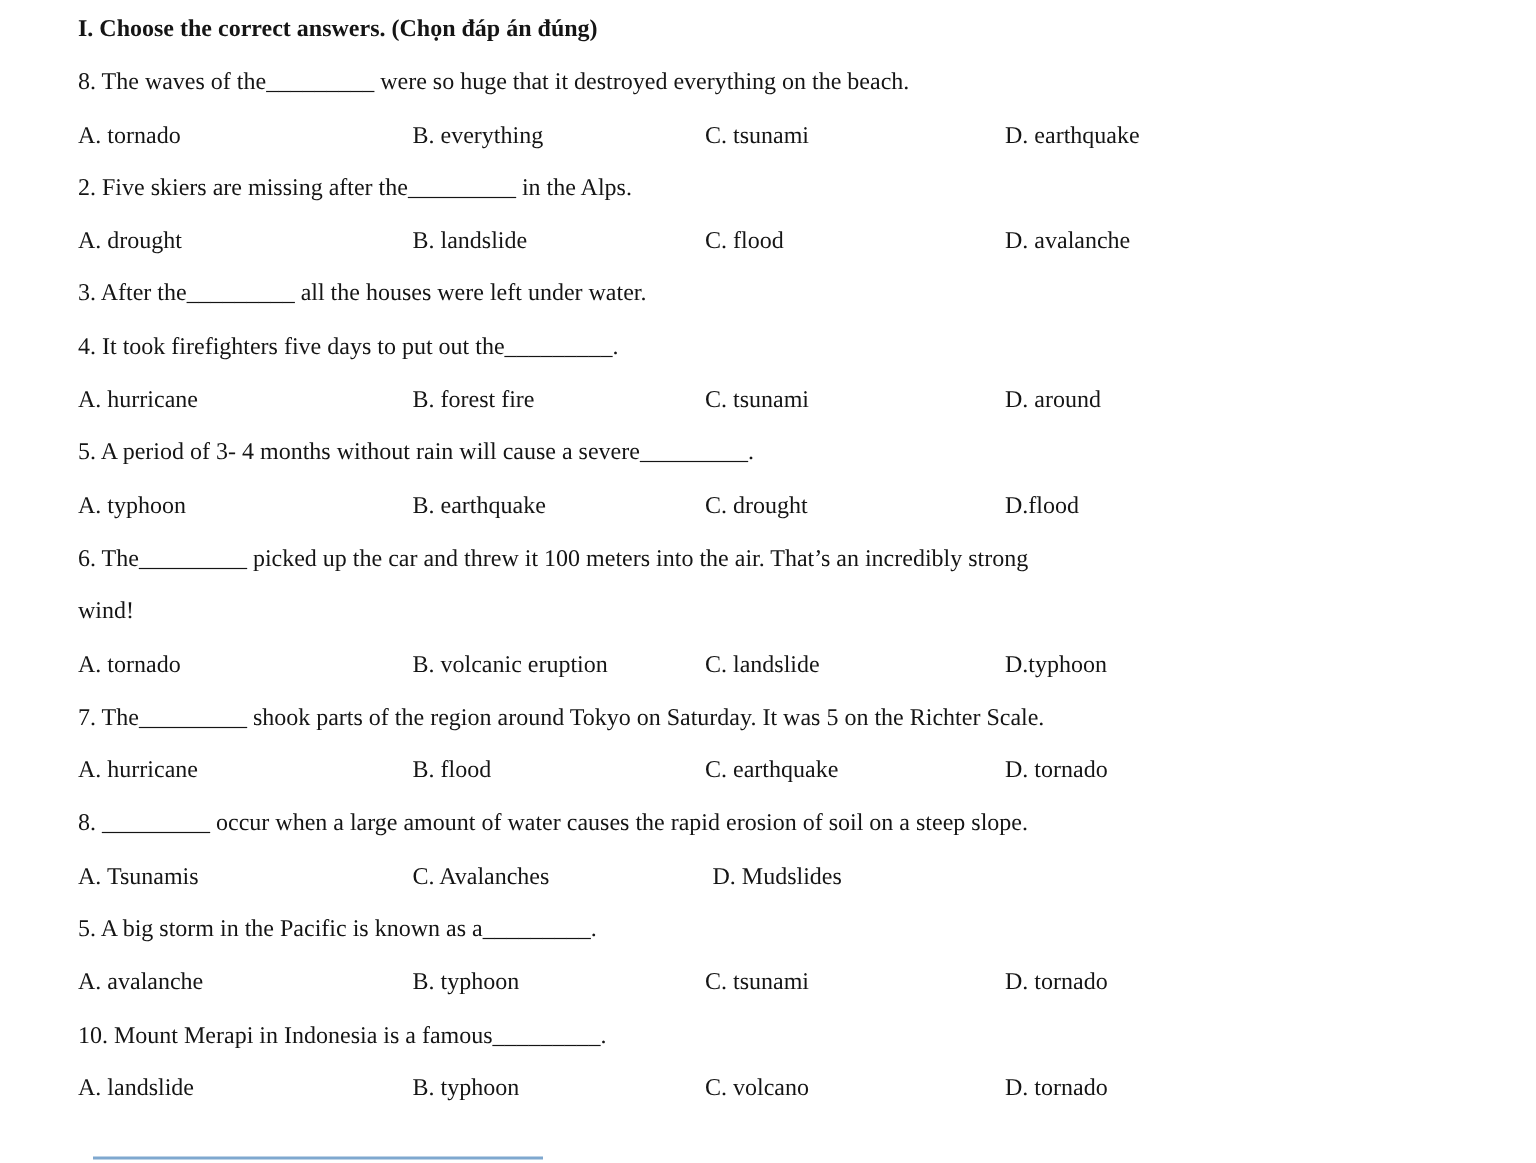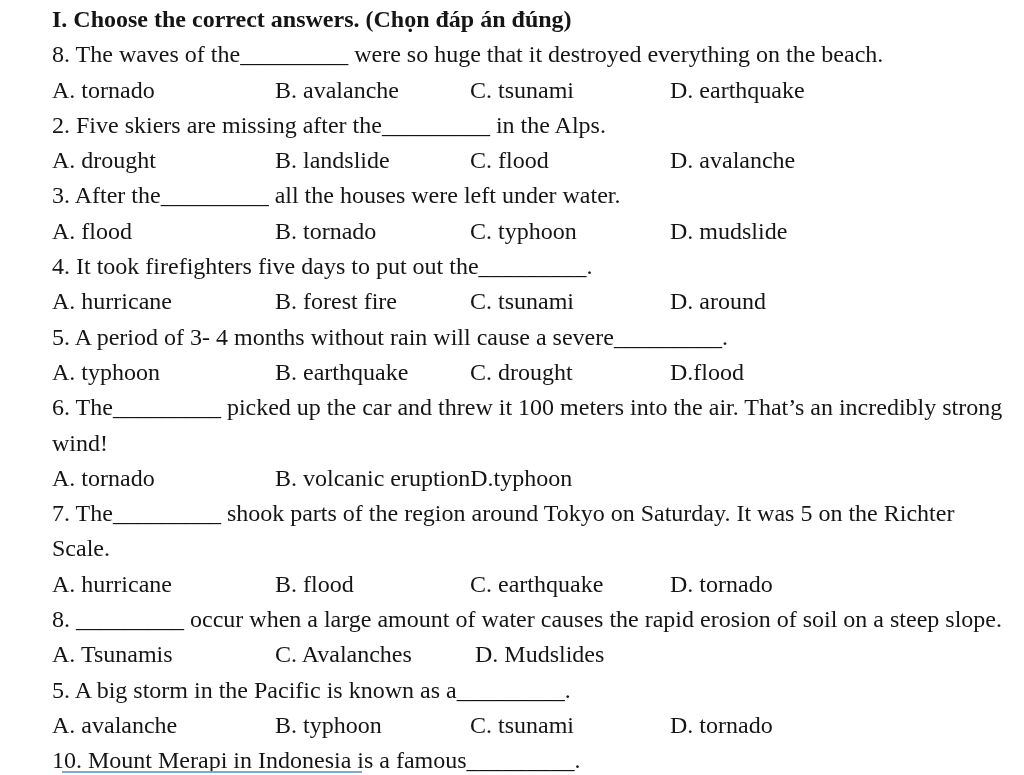--- a/index.html
+++ b/index.html
@@ -12,21 +12,21 @@
     height: 775px;
     overflow: hidden;
   }
   .page {
     position: relative;
     box-sizing: border-box;
     width: 1024px;
     height: 775px;
     padding: 2px 0 0 52px;
     font-family: "Liberation Serif", "DejaVu Serif", serif;
-    font-size: 24px;
+    font-size: 16px;
     color: var(--text, #151515);
     background: var(--page-bg, #ffffff);
   }
   .line {
     width: 962px;
     line-height: 35.3px;
   }
   .header-line {
     font-weight: bold;
   }
@@ -56,40 +56,34 @@
 </head>
 <body>
 
 <div class="page">
 
   <div class="line header-line">I. Choose the correct answers. (Chọn đáp án đúng)</div>
 
   <div class="line prompt">8. The waves of the_________ were so huge that it destroyed everything on the beach.</div>
   <div class="line options">
     <span class="opt opt-a">A. tornado</span>
-    <span class="opt opt-b">B. avalanche</span>
+    <span class="opt opt-b">B. everything</span>
     <span class="opt opt-c">C. tsunami</span>
     <span class="opt opt-d">D. earthquake</span>
   </div>
 
   <div class="line prompt">2. Five skiers are missing after the_________ in the Alps.</div>
   <div class="line options">
     <span class="opt opt-a">A. drought</span>
     <span class="opt opt-b">B. landslide</span>
     <span class="opt opt-c">C. flood</span>
     <span class="opt opt-d">D. avalanche</span>
   </div>
 
   <div class="line prompt">3. After the_________ all the houses were left under water.</div>
-  <div class="line options">
-    <span class="opt opt-a">A. flood</span>
-    <span class="opt opt-b">B. tornado</span>
-    <span class="opt opt-c">C. typhoon</span>
-    <span class="opt opt-d">D. mudslide</span>
-  </div>
 
   <div class="line prompt">4. It took firefighters five days to put out the_________.</div>
   <div class="line options">
     <span class="opt opt-a">A. hurricane</span>
     <span class="opt opt-b">B. forest fire</span>
     <span class="opt opt-c">C. tsunami</span>
     <span class="opt opt-d">D. around</span>
   </div>
 
   <div class="line prompt">5. A period of 3- 4 months without rain will cause a severe_________.</div>
@@ -98,20 +92,21 @@
     <span class="opt opt-b">B. earthquake</span>
     <span class="opt opt-c">C. drought</span>
     <span class="opt opt-d">D.flood</span>
   </div>
 
   <div class="line prompt">6. The_________ picked up the car and threw it 100 meters into the air. That’s an incredibly strong
 wind!</div>
   <div class="line options">
     <span class="opt opt-a">A. tornado</span>
     <span class="opt opt-b">B. volcanic eruption</span>
+    <span class="opt opt-c">C. landslide</span>
     <span class="opt opt-d">D.typhoon</span>
   </div>
 
   <div class="line prompt">7. The_________ shook parts of the region around Tokyo on Saturday. It was 5 on the Richter Scale.</div>
   <div class="line options">
     <span class="opt opt-a">A. hurricane</span>
     <span class="opt opt-b">B. flood</span>
     <span class="opt opt-c">C. earthquake</span>
     <span class="opt opt-d">D. tornado</span>
   </div>

